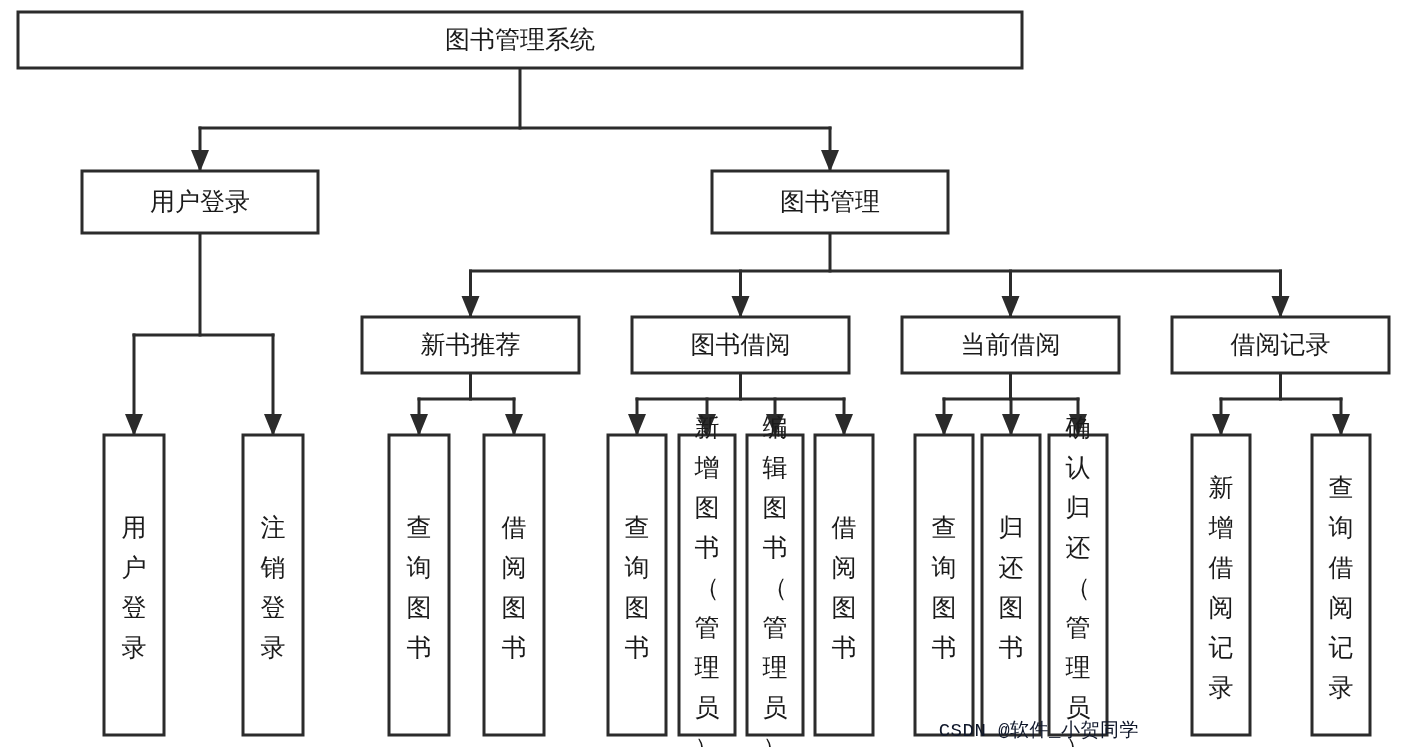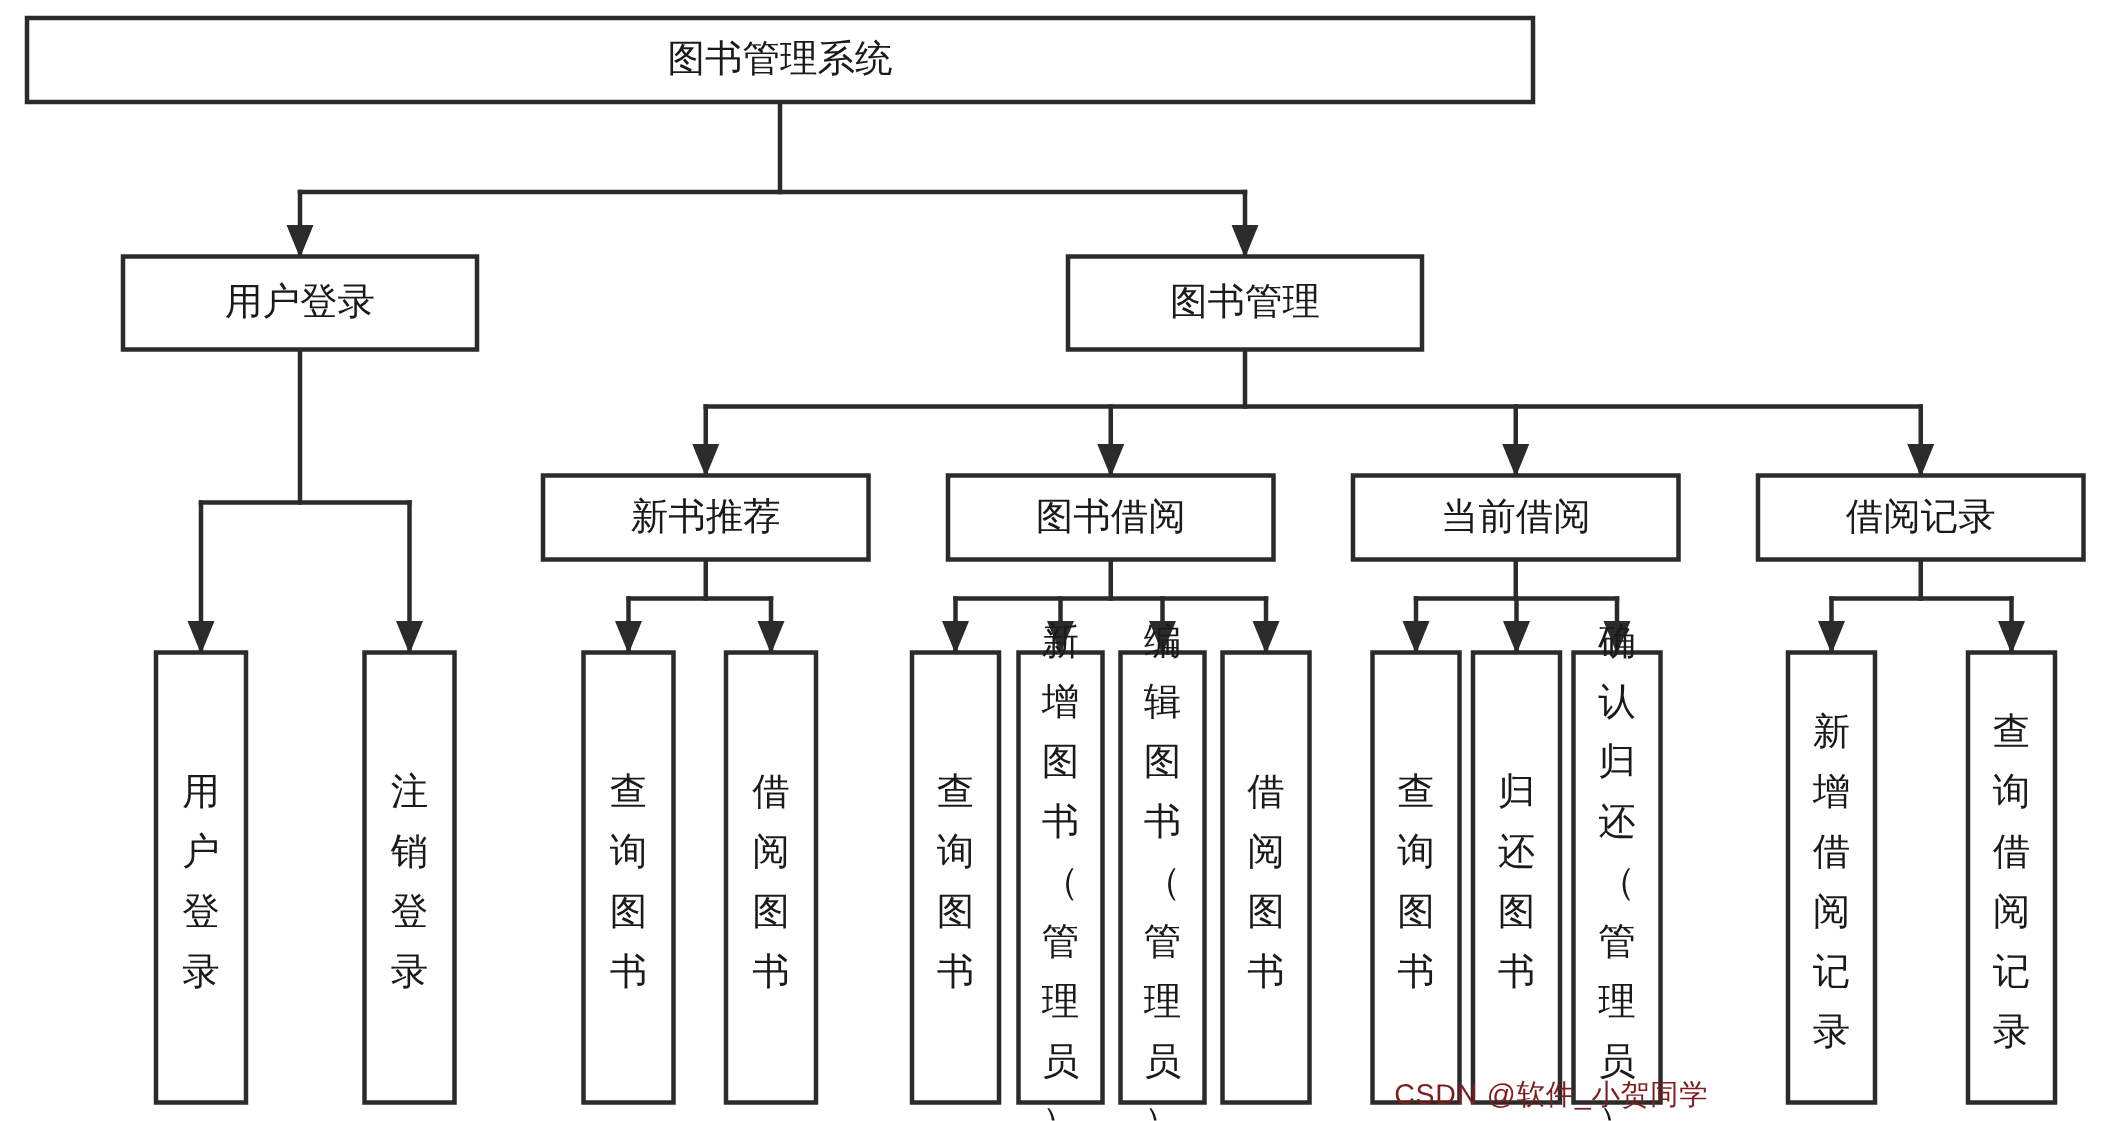--- a/index.html
+++ b/index.html
@@ -49,23 +49,23 @@
   .node-label-vertical {
     font-family: "Liberation Sans", "DejaVu Sans", sans-serif;
     fill: #1a1a1a;
     font-size: 25px;
     text-anchor: middle;
   }
   .watermark {
     position: absolute;
     right: 8px;
     bottom: 4px;
-    font-family: Liberation Sans, sans-serif;
+    font-family: Liberation Mono, monospace;
     font-size: 19px;
-    color: #7f1d1d;
+    color: #0f172a;
     letter-spacing: 0.5px;
     white-space: nowrap;
     pointer-events: none;
   }
 </style>
 </head>
 <body>
 
 <div id="diagram-root">
   <svg class="flow" viewBox="0 0 1405 747">

